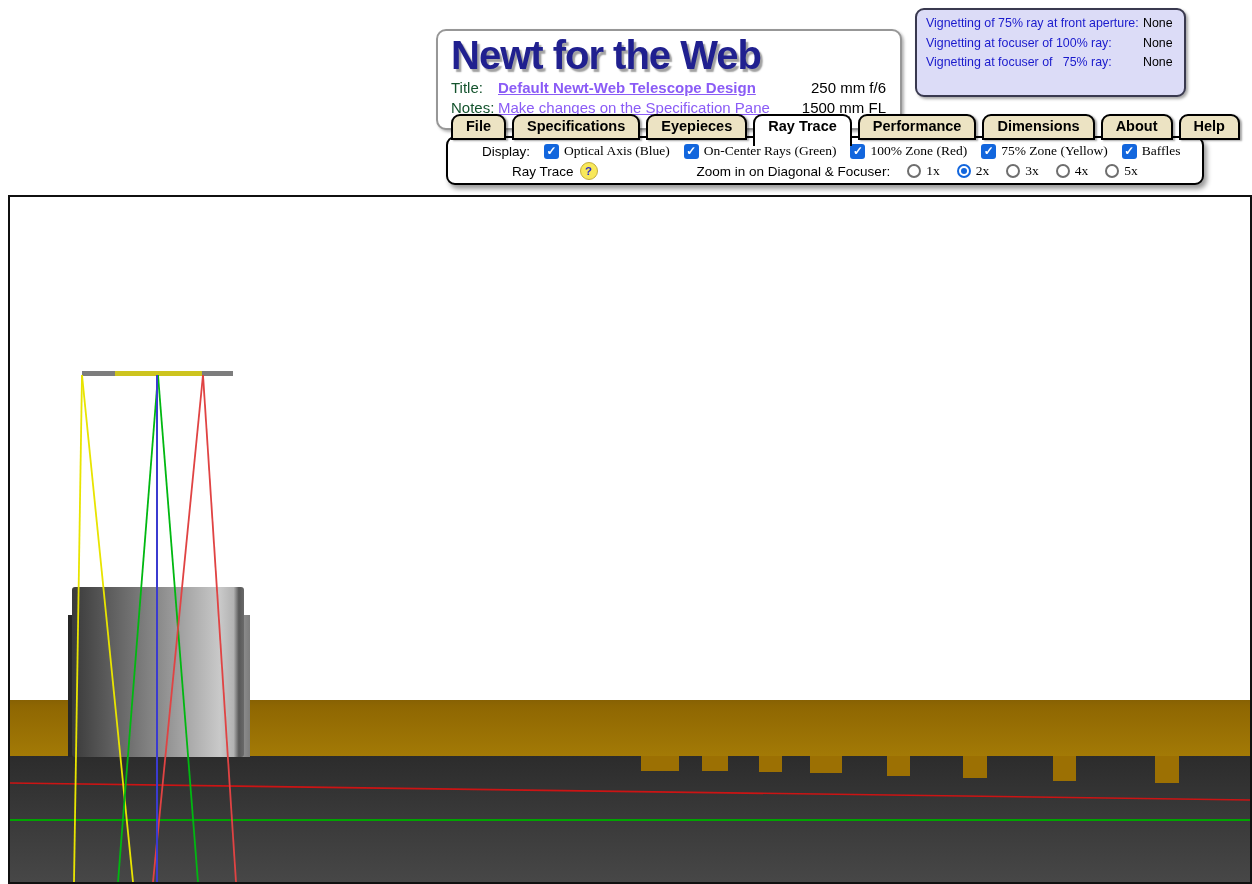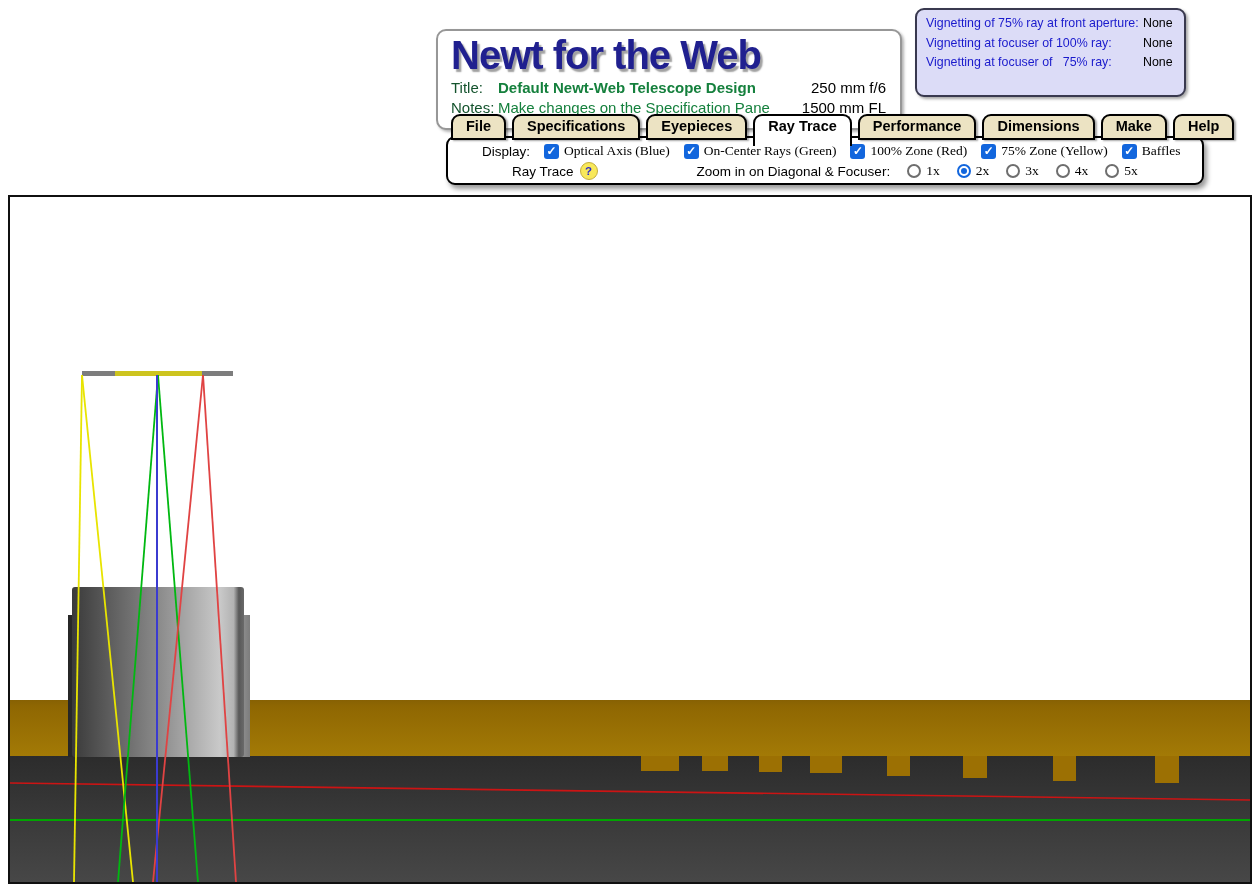--- a/index.html
+++ b/index.html
@@ -7,21 +7,21 @@
        font-family:"Liberation Sans",sans-serif;color:#000;}
 
   
   .header-box{position:absolute;left:436px;top:2px;width:466px;height:101px;box-sizing:border-box;
     background:#fff;border:2px solid #979797;border-radius:10px;box-shadow:2px 2px 3px rgba(0,0,0,.3);
     padding:1px 14px 0 13px;margin-top:27px;}
   .app-title{font-size:40px;font-weight:bold;color:#20208f;line-height:46px;
     text-shadow:2.5px 2.5px 1.5px #a0a0a0;letter-spacing:-1px;}
   .hrow{display:flex;font-size:15px;line-height:20px;align-items:baseline;}
   .hlabel{color:#14532d;width:47px;flex:none;}
-  .hvalue{color:#15803d;white-space:nowrap;}
+  .hvalue{color:#8b5cf6;white-space:nowrap;text-decoration:underline;}
   .bold{font-weight:bold;}
   .hright{margin-left:auto;color:#000;white-space:nowrap;}
 
   
   .status-box{position:absolute;left:915px;top:8px;width:271px;height:89px;box-sizing:border-box;
     background:#dcdcf7;border:2px solid #39394f;border-radius:9px;padding:4px 5px 0 9px;
     box-shadow:2px 2px 3px rgba(0,0,0,.35);}
   .srow{display:flex;font-size:12.4px;line-height:19.5px;}
   .slabel{color:#1a1acc;white-space:pre;flex:1;}
   .svalue{color:#000;width:36px;flex:none;}
@@ -95,21 +95,21 @@
     </div>
   </div>
 
   <div class="tabbar">
     <span class="tab">File</span>
     <span class="tab">Specifications</span>
     <span class="tab">Eyepieces</span>
     <span class="tab active">Ray Trace</span>
     <span class="tab">Performance</span>
     <span class="tab">Dimensions</span>
-    <span class="tab">Make</span>
+    <span class="tab">About</span>
     <span class="tab">Help</span>
   </div>
 
   <div class="panel">
     <div class="prow1">
       <span>Display:</span>
       <label class="cb-item">
         <span class="cb"></span>
         <span>Optical Axis (Blue)</span>
       </label>

